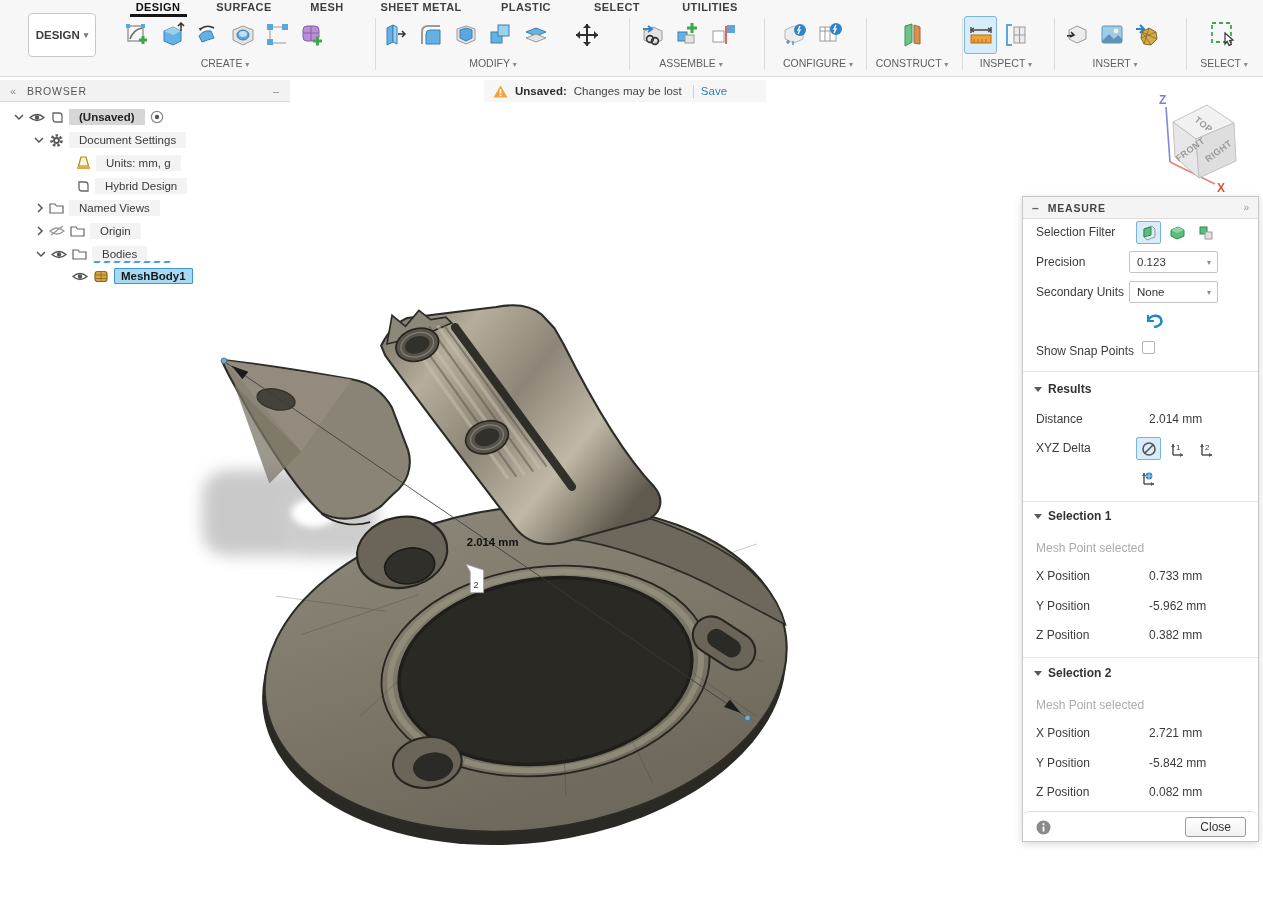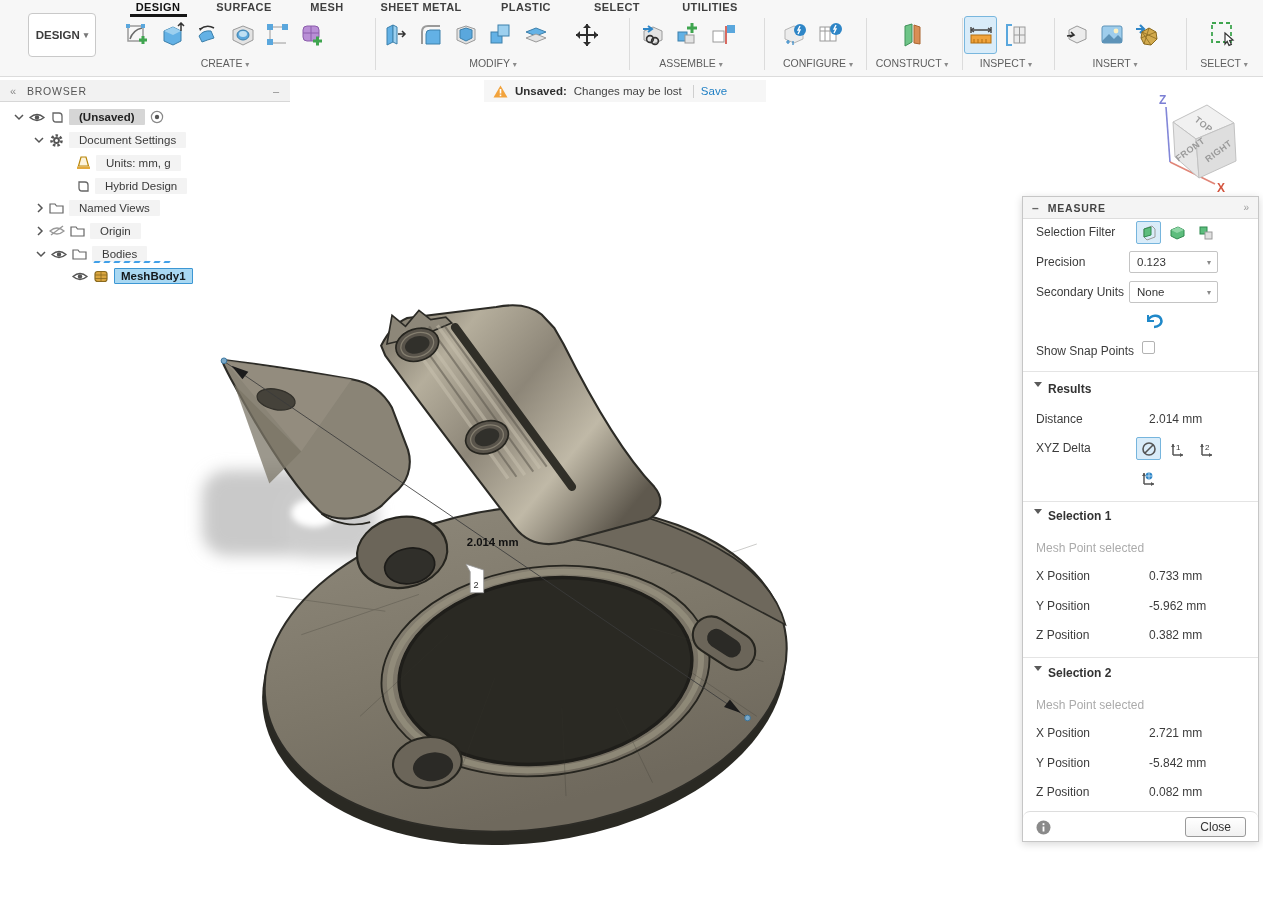--- a/index.html
+++ b/index.html
@@ -62,21 +62,21 @@
   #mp-header { position:absolute; left:0; top:0; right:0; height:22px; background:#f4f4f4;
     border-bottom:1px solid #ddd; display:flex; align-items:center; padding:0 9px; gap:9px; }
   #mp-header .mp-min { color:#666; font-weight:700; font-size:12px; line-height:10px; }
   #mp-header .mp-title { flex:1; font-size:10.5px; font-weight:600; color:#444; letter-spacing:.8px; }
   #mp-header .mp-more { color:#9a9a9a; font-size:10px; }
   .prow { position:absolute; left:13px; right:9px; height:22px; display:flex; align-items:center; }
   .plabel { font-size:12px; color:#3c3c3c; }
   .pvalue { position:absolute; left:113px; font-size:12px; color:#3c3c3c; }
   .pstatus { font-size:12px; color:#ababab; }
   .pdivider { position:absolute; left:0; right:0; border-top:1px solid #e4e4e4; }
-  .sechead { position:absolute; left:11px; display:flex; align-items:flex-start; gap:6px;
+  .sechead { position:absolute; left:11px; display:flex; align-items:center; gap:6px;
     font-size:12px; font-weight:700; color:#333; }
   .tri-down { width:0; height:0; border-left:4px solid transparent; border-right:4px solid transparent; border-top:5px solid #5a5a5a; }
   .dropdown { position:absolute; left:106px; width:89px; height:22px; background:#fff;
     border:1px solid #c4c4c4; border-radius:2px; display:flex; align-items:center;
     padding:0 7px; font-size:11.5px; color:#333; }
   .dropdown .dcaret { position:absolute; right:6px; font-size:8px; color:#888; }
   .fbtn { width:25px; height:23px; border:1px solid transparent; border-radius:2px;
     display:flex; align-items:center; justify-content:center; }
   .fbtn.factive { background:#d9ecf9; border-color:#76b5dd; }
   .filter-group { position:absolute; left:113px; display:flex; gap:4px; }

